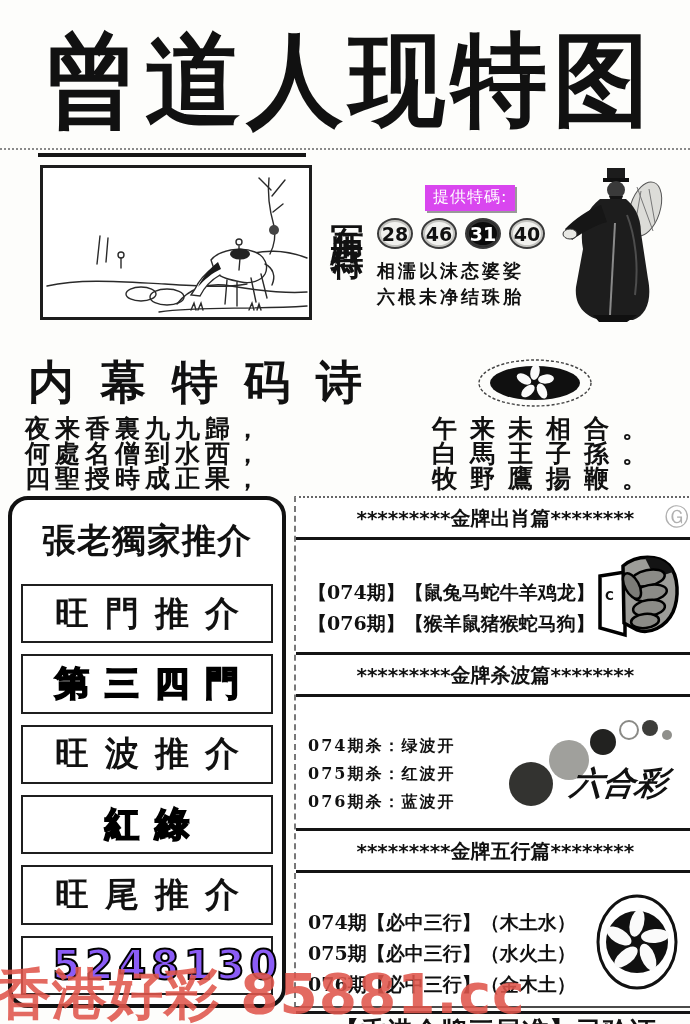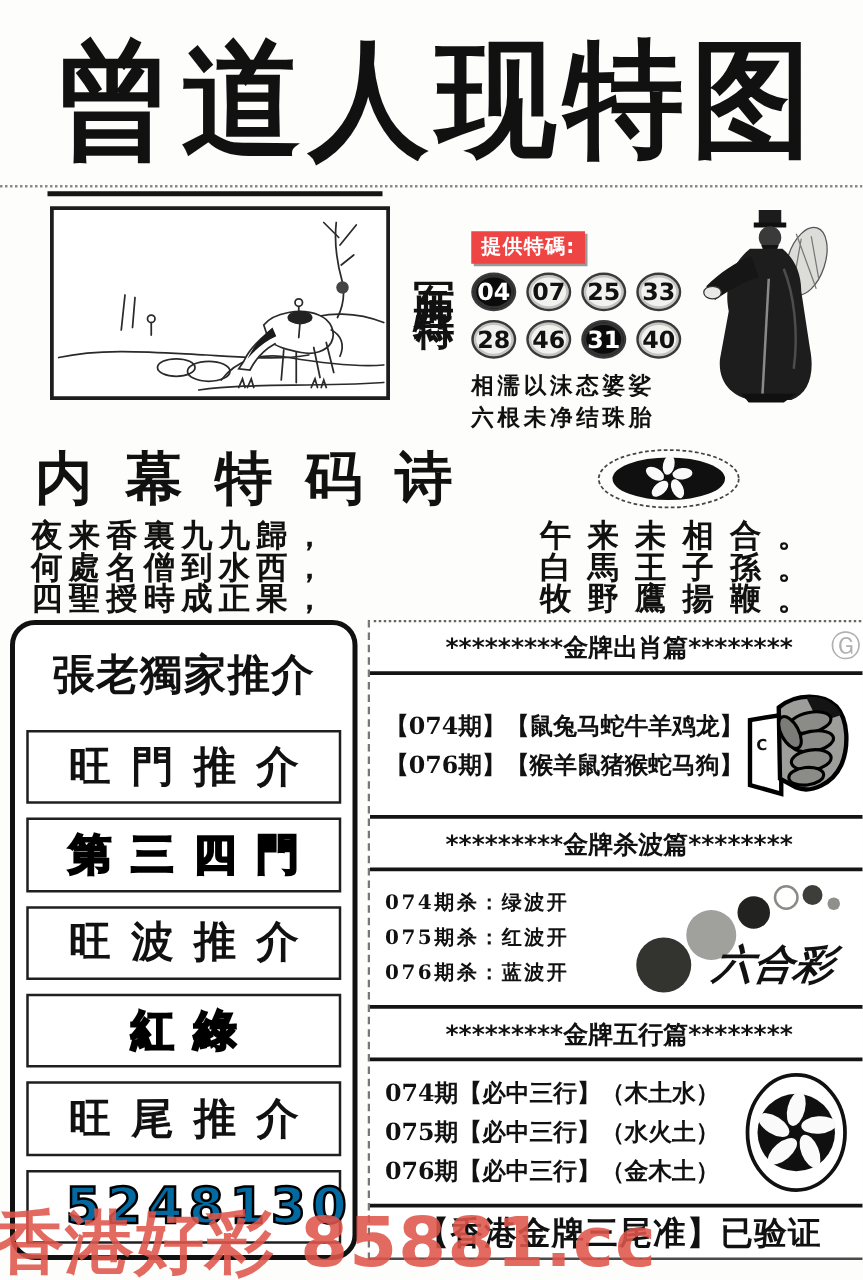--- a/index.html
+++ b/index.html
@@ -24,22 +24,23 @@
   .middle { display:flex; margin:8px 0 0 40px; height:158px; }
   .horse-box { width:272px; height:155px; border:3px solid #1d1d1d; flex:none; background:#fff; }
   .vert-label {
     writing-mode:vertical-rl; text-orientation:upright;
     font-size:33px; font-weight:700; letter-spacing:7px;
     margin:34px 6px 0 12px; font-family:"DejaVu Serif", serif; flex:none;
   }
   .tips { width:172px; flex:none; margin-left:2px; }
   .tips-header {
     display:inline-block; margin-top:20px; padding:2px 8px 3px;
-    background:#ef4444; color:#fff; font-size:16px; font-weight:700; letter-spacing:1px;
+    background:#d946ef; color:#fff; font-size:16px; font-weight:400; letter-spacing:1px;
     box-shadow:2px 2px 0 #999;
+    margin-left:48px;
   }
   .ball-row { display:flex; gap:8px; margin-top:7px; }
   .ball {
     width:36px; height:31px; flex:none;
     border:2px solid #3a3a3a; border-radius:50%;
     display:flex; align-items:center; justify-content:center;
     font-size:19px; font-weight:800; background:#f1f1ee;
     box-shadow:inset 0 0 0 2px #c4c4c0;
   }
   .ball.filled { background:#0b0b0b; color:#fff; box-shadow:inset 0 0 0 2px #333; }
@@ -67,35 +68,35 @@
     padding:7px 9px 9px; display:flex; flex-direction:column; gap:11px; background:#fff;
   }
   .panel-header { height:66px; line-height:66px; text-align:center;
                   font-size:34px; font-weight:900; letter-spacing:1px; white-space:nowrap;
                   font-family:"DejaVu Serif", serif; }
   .rec-box {
     flex:1; border:2.5px solid #1f1f1f; display:flex; align-items:center; justify-content:center;
     font-size:34px; font-weight:800; letter-spacing:16px; text-indent:16px;
     white-space:nowrap; font-family:"DejaVu Serif", serif; background:#fff;
   }
-  .rec-box.hollow { color:#0369a1; -webkit-text-stroke:2px #000; }
+  .rec-box.hollow { color:#8b5cf6; -webkit-text-stroke:2px #000; }
   .rec-box.digits { font-size:40px; letter-spacing:5px; text-indent:5px;
                     font-family:"DejaVu Sans", sans-serif;padding-left:36px; }
 
   .right-panel {
     flex:1; display:flex; flex-direction:column; background:#fff;
     border:2px solid #4a4a4a; border-top:2px dotted #666; border-left:2px dashed #777;
   }
   .sec { flex:none; border-bottom:3px solid #141414; }
   .sec-header { position:relative; text-align:center; padding:7px 0 5px;
                 font-size:20px; font-weight:900; letter-spacing:0px; white-space:nowrap;
                 border-bottom:3px solid #141414; }
   .gmark { position:absolute; right:6px; top:3px; color:#b0b0b0; font-size:24px; font-weight:400; }
   .sec-body { display:flex; align-items:center; padding:8px 4px 8px 12px; }
-  .rows { flex:1; min-width:0; }
+  .rows { flex:1; min-width:0;margin-top:24px; }
   .row { font-size:19px; font-weight:700; margin:5px 0; white-space:nowrap;
          font-family:"DejaVu Serif", serif; }
   .sec-sha .row { font-size:16px; letter-spacing:2px; margin:7px 0; }
   .fist-wrap   { width:88px; height:96px; flex:none; margin-right:8px; }
   .lotto-logo  { width:182px; height:90px; flex:none; position:relative; margin-right:2px; }
   .liuhecai { position:absolute; left:64px; top:44px; font-size:32px; font-weight:900;
               font-style:italic; transform:skewX(-8deg); white-space:nowrap;
               font-family:"DejaVu Serif", serif; }
   .emblem-wrap { width:84px; height:98px; flex:none; margin-right:12px; }
   .panel-footer { flex:1; display:flex; align-items:center; justify-content:center;
@@ -153,26 +154,20 @@
         <path d="M148 142 l3 -7 l2 7 M155 142 l3 -7 l2 7"></path>
         <path d="M206 142 l3 -7 l2 7 M214 142 l2 -6 l2 6"></path>
       </svg>
     </div>
 
     <div class="vert-label">军师点特</div>
 
     <div class="tips">
       <span class="tips-header">提供特碼:</span>
       <div class="ball-row">
-        <span class="ball filled">04</span>
-        <span class="ball">07</span>
-        <span class="ball">25</span>
-        <span class="ball">33</span>
-      </div>
-      <div class="ball-row">
         <span class="ball">28</span>
         <span class="ball">46</span>
         <span class="ball filled">31</span>
         <span class="ball">40</span>
       </div>
       <div class="verse">
         <div>相濡以沫态婆娑</div>
         <div>六根未净结珠胎</div>
       </div>
     </div>

